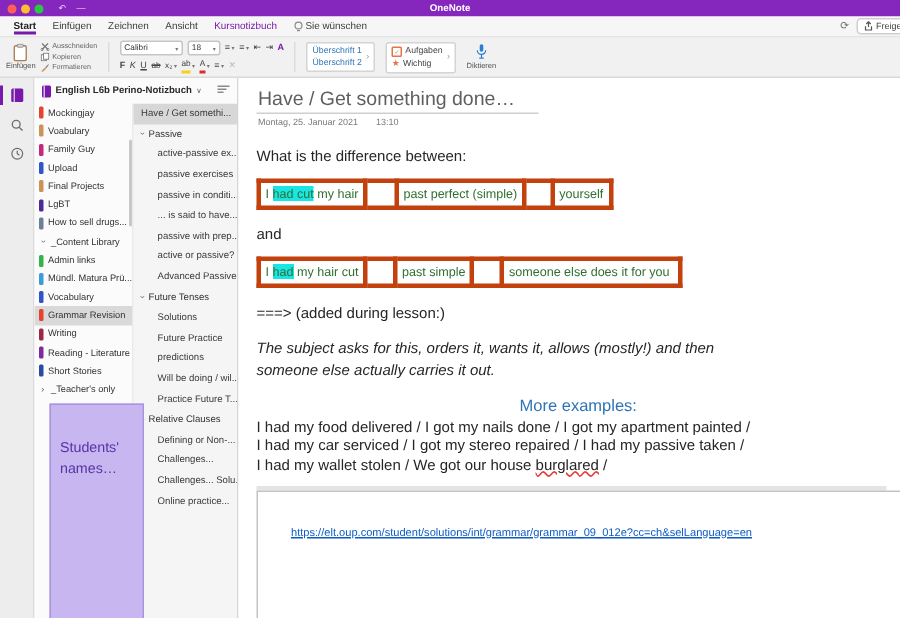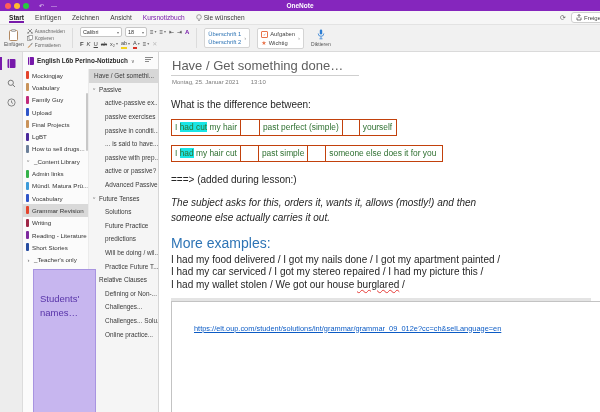--- a/index.html
+++ b/index.html
@@ -80,29 +80,29 @@
   .overlay-box{position:absolute;left:33px;top:217px;width:55px;height:140px;background:#c7b6ef;
                border:1px solid #a globale;border:1px solid #a894e0;color:#5733a8;font-size:9.5px;line-height:1.5;
                padding:22px 0 0 6px;z-index:6;}
   
   .content{flex:1;background:#fff;padding:6px 0 0 12px;color:#262626;overflow:hidden;position:relative;}
   .page-title{font-size:13px;color:#5f5f5f;width:fit-content;padding:0 16px 2px 1px;border-bottom:1px solid #cfcfcf;}
   .date-row{font-size:6px;color:#7b7b7b;margin-top:2.5px;display:flex;gap:12px;padding-left:1px;}
   .para{font-size:10px;color:#262626;}
   .m-intro{margin-top:14px;}
   .gtable{border-collapse:collapse;margin-top:9px;}
-  .gtable td{border:1px solid #c2410c;font-size:8.4px;color:#2f7031;padding:1.5px 3px;height:12px;white-space:nowrap;}
+  .gtable td{border:3px solid #c2410c;font-size:8.4px;color:#2f7031;padding:1.5px 3px;height:12px;white-space:nowrap;}
   .t1 .c0{width:58px;} .t1 .c1{width:12px;} .t1 .c2{width:58px;text-align:center;} .t1 .c3{width:10px;} .t1 .c4{width:30px;}
   .t2 .c0{width:60px;} .t2 .c1{width:11px;} .t2 .c2{width:37px;} .t2 .c3{width:11px;} .t2 .c4{width:110px;}
   .hl{background:#19e5e5;}
   .m-and{margin-top:11px;}
   .m-q{margin-top:14px;}
   .m-arrow{margin-top:12px;}
   .m-italic{margin-top:10px;font-style:italic;width:330px;line-height:1.55;}
-  .blue-head{color:#2e74b5;font-size:14px;}
+  .blue-head{color:#2e74b5;font-size:11px;text-align:center;}
   .m-more{margin-top:9px;}
   .m-ex1{margin-top:3px;}
   .m-ex2{margin-top:1px;}
   .m-diff{margin-top:13px;}
   .m-wallet{margin-top:2px;}
   .misspell{text-decoration:underline;text-decoration-style:wavy;text-decoration-color:#e53935;text-decoration-thickness:1px;}
   .strip{margin-top:8px;width:420px;height:3px;background:#e4e4e4;}
   .online-box{border:1px solid #c3c3c3;width:418px;height:200px;padding:7px 0 0 10px;margin-top:0;}
   .online-head{color:#217346;font-size:11.5px;}
   .online-link{display:block;margin-top:15px;font-size:7.4px;color:#0b5bc5;text-decoration:underline;white-space:nowrap;margin-left:12px;}
@@ -453,39 +453,40 @@
             <tr>
           <td class="c0"><span>I </span><span class="hl">had cut</span><span> my hair</span></td>
           <td class="c1"></td>
           <td class="c2">past perfect (simple)</td>
           <td class="c3"></td>
           <td class="c4">yourself</td>
         </tr>
       </tbody>
         </table>
 
+      <div class="para m-and">and</div>
 
       <table class="gtable t2">
         <tbody>
             <tr>
           <td class="c0"><span>I </span><span class="hl">had</span><span> my hair cut</span></td>
           <td class="c1"></td>
           <td class="c2">past simple</td>
           <td class="c3"></td>
           <td class="c4">someone else does it for you</td>
         </tr>
       </tbody>
         </table>
 
       <div class="para m-arrow">===&gt; (added during lesson:)</div>
       <div class="para m-italic">The subject asks for this, orders it, wants it, allows (mostly!) and then someone else actually carries it out.</div>
 
       <div class="blue-head m-more">More examples:</div>
       <div class="para m-ex1">I had my food delivered / I got my nails done / I got my apartment painted /</div>
-      <div class="para m-ex2">I had my car serviced / I got my stereo repaired / I had my picture this /</div>
+      <div class="para m-ex2">I had my car serviced / I got my stereo repaired / I had my passive taken /</div>
 
       <div class="para m-wallet"><span>I had my wallet stolen / We got our house </span><span class="misspell">burglared</span><span> /</span></div>
 
       <div class="strip"></div>
       <div class="online-box">
         <a class="online-link" href="#">https://elt.oup.com/student/solutions/int/grammar/grammar_09_012e?cc=ch&amp;selLanguage=en</a>
 
       </div>
     </div>
   </div>

